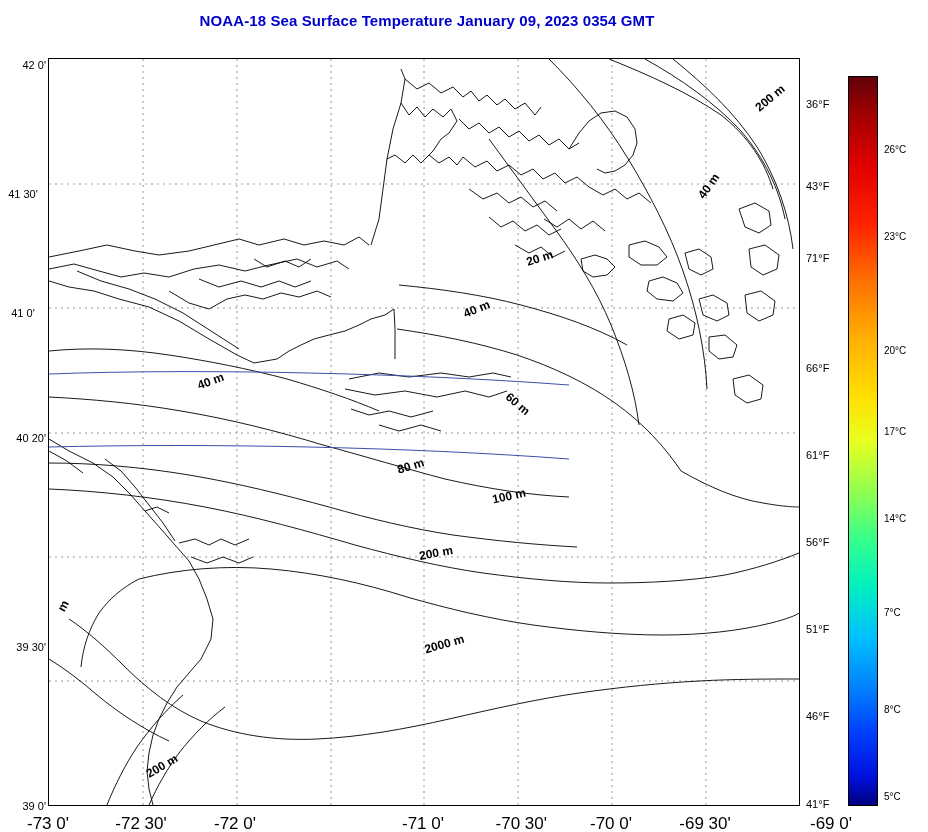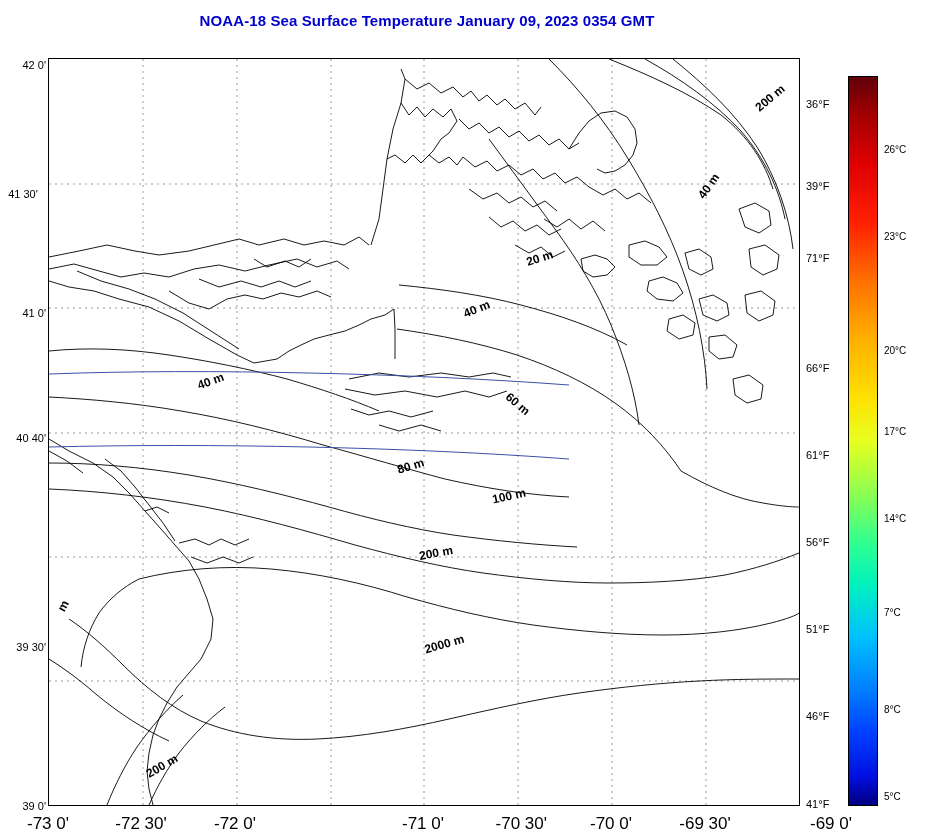--- a/index.html
+++ b/index.html
@@ -104,38 +104,38 @@
 <body>
 
 <div class="root">
 
   <div class="title-block">
     <div class="title-line">NOAA-18 Sea Surface Temperature January 09, 2023 0354 GMT</div>
   </div>
 
   <div class="lat-label-left" style="top:59px;">42 0'</div>
   <div class="lat-label-left" style="top:188px;text-align:center;">41 30'</div>
-  <div class="lat-label-left" style="top:307px;">41 0'</div>
-  <div class="lat-label-left" style="top:432px;">40 40'</div>
+  <div class="lat-label-left" style="top:307px;text-align:center;">41 0'</div>
+  <div class="lat-label-left" style="top:432px;">40 20'</div>
   <div class="lat-label-left" style="top:538px;padding-left:32px;">40 0'</div>
   <div class="lat-label-left" style="top:641px;">39 30'</div>
   <div class="lat-label-left" style="top:800px;">39 0'</div>
 
   <div class="lon-label" style="left:18px;  top:814px;">-73 0'</div>
   <div class="lon-label" style="left:111px; top:814px;">-72 30'</div>
   <div class="lon-label" style="left:205px; top:814px;">-72 0'</div>
   <div class="lon-label" style="left:299px; top:814px;margin-top:20px;">-71 30'</div>
   <div class="lon-label" style="left:393px; top:814px;">-71 0'</div>
   <div class="lon-label" style="left:487px; top:814px;text-align:right;">-70 30'</div>
   <div class="lon-label" style="left:581px; top:814px;">-70 0'</div>
   <div class="lon-label" style="left:675px; top:814px;">-69 30'</div>
   <div class="lon-label" style="left:801px; top:814px;">-69 0'</div>
 
   <div class="f-label" style="top:98px;">36°F</div>
-  <div class="f-label" style="top:180px;">39°F</div>
+  <div class="f-label" style="top:180px;">43°F</div>
   <div class="f-label" style="top:252px;">71°F</div>
   <div class="f-label" style="top:362px;">66°F</div>
   <div class="f-label" style="top:449px;">61°F</div>
   <div class="f-label" style="top:536px;">56°F</div>
   <div class="f-label" style="top:623px;">51°F</div>
   <div class="f-label" style="top:710px;">46°F</div>
   <div class="f-label" style="top:798px;">41°F</div>
 
   <div class="map-frame">
     <svg class="map-svg" width="750" height="746" viewBox="0 0 750 746">

